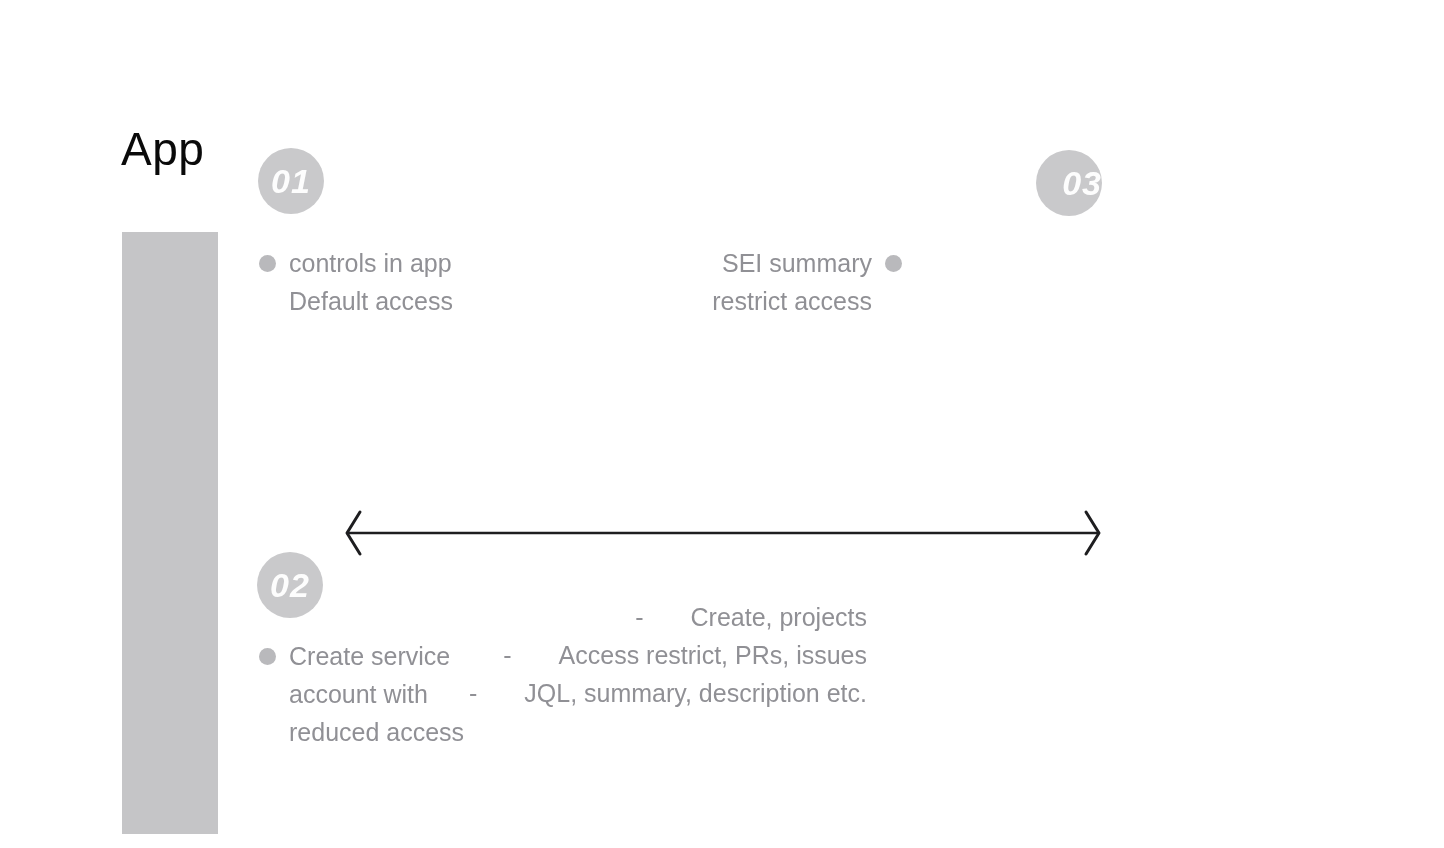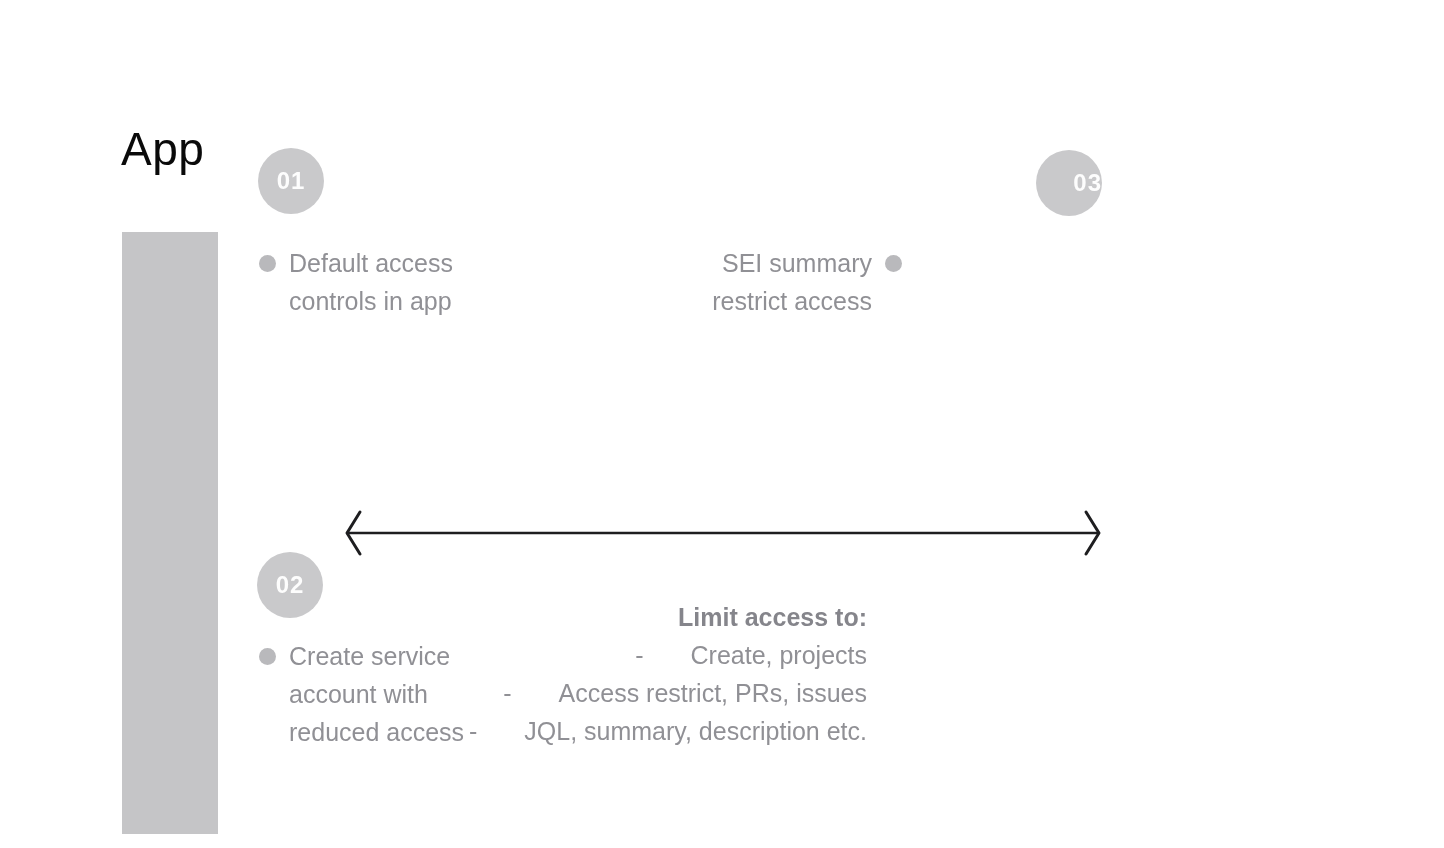--- a/index.html
+++ b/index.html
@@ -35,21 +35,21 @@
   }
   .bar{position:absolute;top:232px;width:96px;}
   .bar-left{left:122px;height:602px;background:var(--bar-gray);}
   .bar-right{left:1231px;height:603px;
     background:linear-gradient(205deg,var(--green-bar-top) 0%,var(--green-bar-bottom) 100%);}
   .badge{
     position:absolute;width:66px;height:66px;border-radius:50%;
     background:var(--badge-bg);
     display:flex;align-items:center;justify-content:center;
   }
-  .badge span{color:var(--badge-text);font-size:24px;font-weight:700;letter-spacing:1px;}
+  .badge span{color:var(--badge-text);font-size:34px;font-weight:700;letter-spacing:1px;font-style:italic;}
   .badge-1{left:258px;top:148px;}
   .badge-2{left:257px;top:552px;}
   .badge-3{left:1036px;top:150px;justify-content:flex-end;}
   .logo{position:absolute;left:1244px;top:114px;width:66px;height:66px;}
   .logo svg{display:block;width:100%;height:100%;}
   .stop-top{stop-color:var(--logo-green-top);}
   .stop-bottom{stop-color:var(--logo-green-bottom);}
   .blades path,.blades circle{fill:var(--logo-blades);}
   .step{
     position:absolute;display:flex;gap:13px;
@@ -109,22 +109,22 @@
         <path transform="rotate(120)" d="M0,0 C-1,-4 -2,-9 -1.5,-15 C-1.2,-21 0.5,-25 1.5,-26.5 C3,-20 3.5,-12 2.5,-6 C2,-3 1,-1 0,0 Z"></path>
         <path transform="rotate(240)" d="M0,0 C-1,-4 -2,-9 -1.5,-15 C-1.2,-21 0.5,-25 1.5,-26.5 C3,-20 3.5,-12 2.5,-6 C2,-3 1,-1 0,0 Z"></path>
         <circle r="4"></circle>
       </g>
     </svg>
   </div>
 
   <div class="step step-1">
     <span class="bullet"></span>
     <div class="lines">
+      <div>controls in app</div>
       <div>Default access</div>
-      <div>controls in app</div>
     </div>
   </div>
 
   <div class="step step-3">
     <div class="lines">
       <div>SEI summary</div>
       <div>restrict access</div>
     </div>
     <span class="bullet"></span>
   </div>
@@ -138,21 +138,20 @@
   <div class="step step-2">
     <span class="bullet"></span>
     <div class="lines">
       <div>Create service</div>
       <div>account with</div>
       <div>reduced access</div>
     </div>
   </div>
 
   <div class="limit">
-    <div class="limit-title">Limit access to:</div>
     <div class="limit-item">
       <span class="dash">-</span>
       <span>Create, projects</span>
     </div>
     <div class="limit-item">
       <span class="dash">-</span>
       <span>Access restrict, PRs, issues</span>
     </div>
     <div class="limit-item">
       <span class="dash">-</span>

